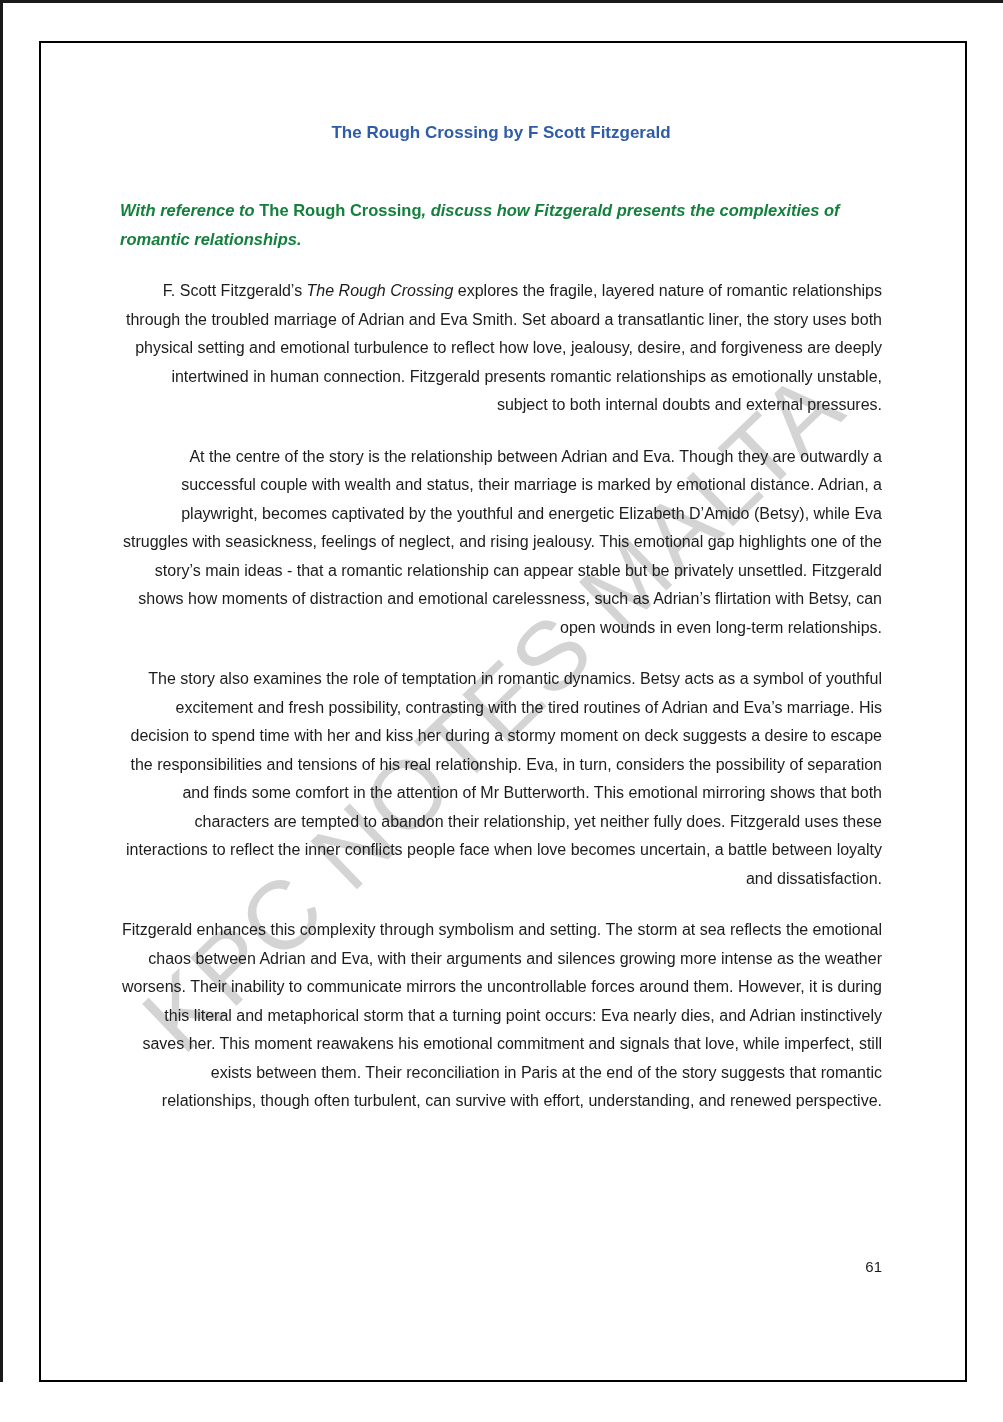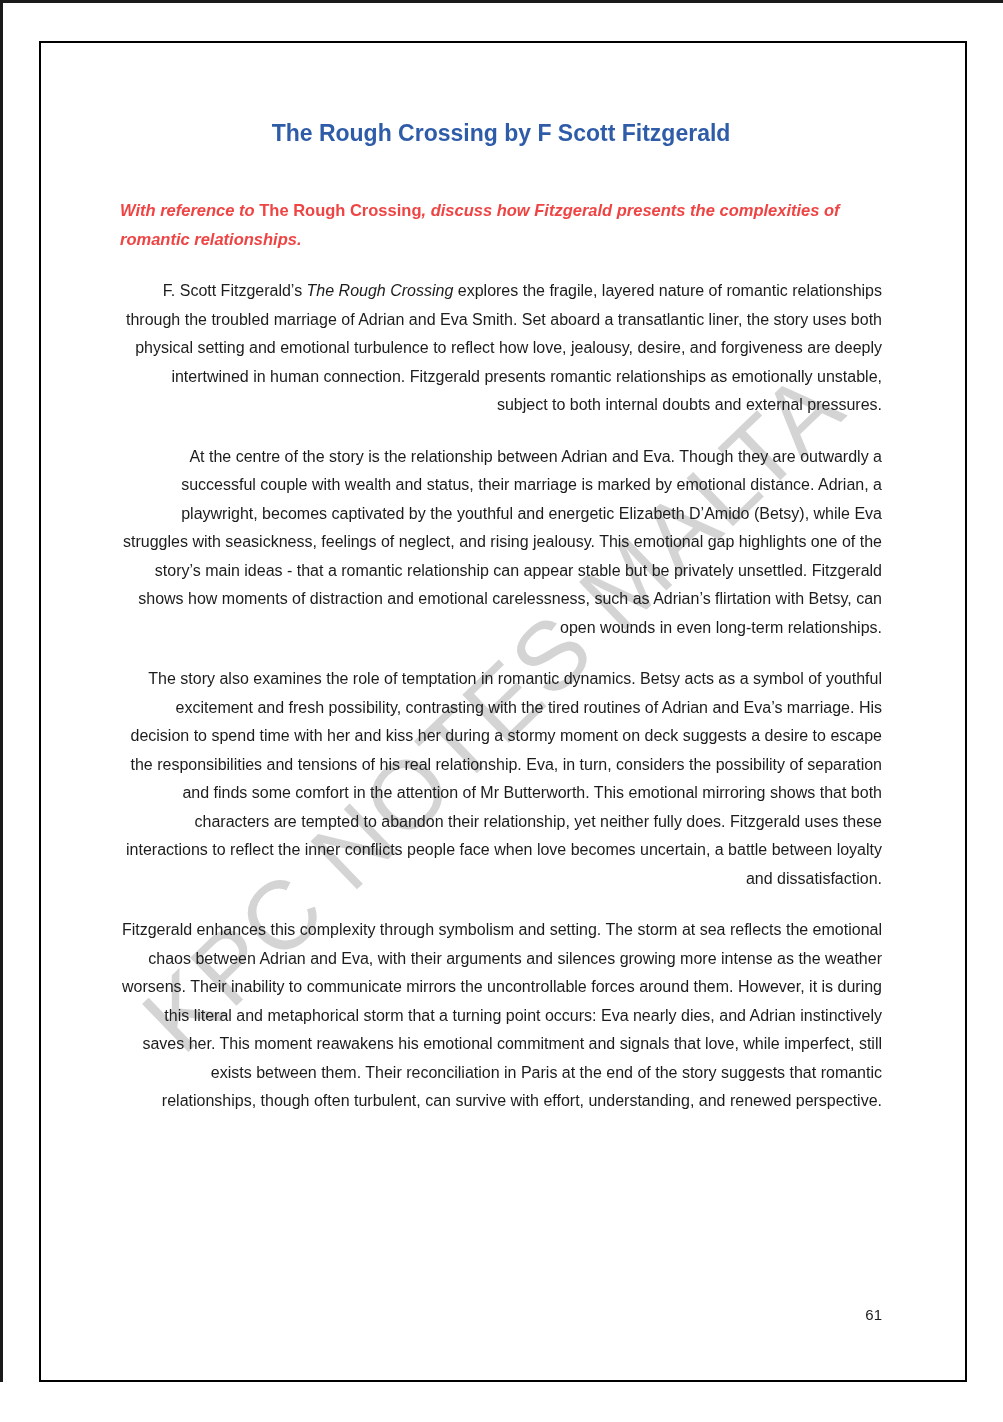--- a/index.html
+++ b/index.html
@@ -55,45 +55,45 @@
   
   .content {
     position: absolute;
     left: 120px; top: 0;
     width: 762px;
     z-index: 2;
   }
   .doc-title {
     margin: 122px 0 0 0;
     text-align: center;
-    font-size: 23px;
+    font-size: 17px;
     line-height: 22px;
     font-weight: 700;
     color: #2f5ca8;
   }
   .question {
     margin: 52px 0 0 0;
     font-size: 16.5px;
     line-height: 29px;
-    color: #ef4444;
+    color: #15803d;
   }
   .para {
     margin: 23px 0 0 0;
     font-size: 16px;
     line-height: 28.5px;
     color: #1c1c1c;
     text-align: right;
   }
   .run-normal      { font-weight: 400; font-style: normal; }
   .run-italic      { font-weight: 400; font-style: italic; }
   .run-bold        { font-weight: 700; font-style: normal; }
   .run-bold-italic { font-weight: 700; font-style: italic; }
   .page-number {
     position: absolute;
-    left: 120px; top: 1306px;
+    left: 120px; top: 1258px;
     width: 762px;
     text-align: right;
     font-size: 15px;
     color: #1c1c1c;
     z-index: 2;
   }
 </style>
 </head>
 <body>
 

